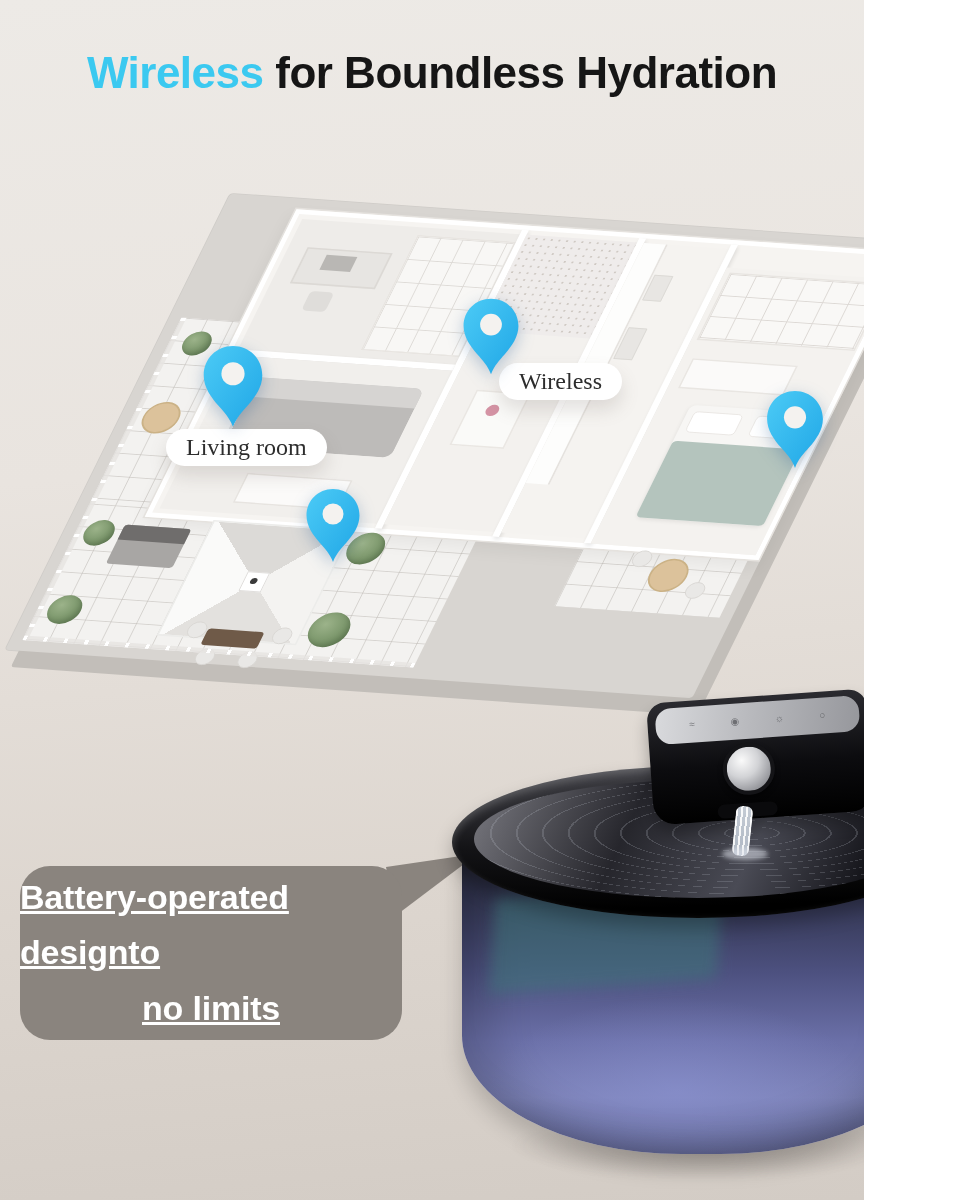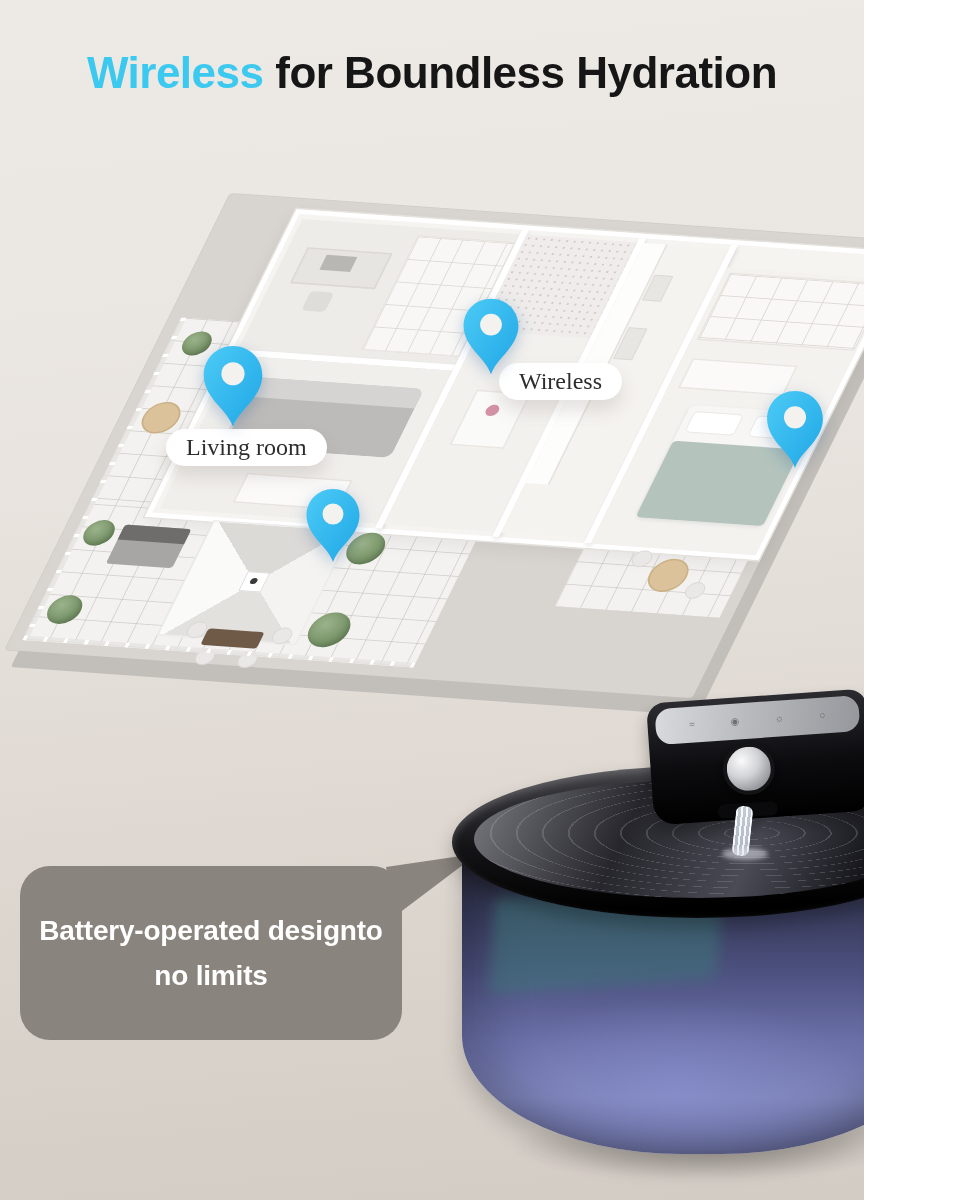--- a/index.html
+++ b/index.html
@@ -74,21 +74,21 @@
   .fence-bottom{position:absolute;left:0;top:574px;width:460px;height:6px;
     background:repeating-linear-gradient(90deg,#ffffff 0 4px,rgba(255,255,255,0) 4px 24px),rgba(230,228,225,.8);}
   
   .pin{position:absolute;z-index:50;filter:drop-shadow(0 5px 8px rgba(20,80,140,.28));}
   .room-label{position:absolute;z-index:49;background:#ffffff;border-radius:999px;
     font-family:"Liberation Serif",serif;font-size:24px;color:#2d2d2d;padding:5px 20px;
     box-shadow:0 10px 18px rgba(110,100,92,.18);white-space:nowrap;}
   
   .callout{position:absolute;left:20px;top:866px;width:382px;height:174px;background:#8A847E;
     border-radius:30px;z-index:20;display:flex;flex-direction:column;justify-content:center;align-items:center;
-    color:#ffffff;font-size:28px;font-weight:700;letter-spacing:-0.2px;line-height:1.62;}
+    color:#ffffff;font-size:34px;font-weight:700;letter-spacing:-0.2px;line-height:1.62;text-decoration:underline;}
   .callout-tail{position:absolute;left:386px;top:848px;width:92px;height:68px;background:#8A847E;
     clip-path:polygon(0 28%,100% 8%,10% 100%);z-index:19;}
   
   .ground-shadow{position:absolute;left:436px;top:1098px;width:536px;height:96px;z-index:22;
     background:radial-gradient(50% 50% at 50% 50%,rgba(70,62,58,.30),rgba(70,62,58,0) 72%);filter:blur(2px);}
   .bowl-body{position:absolute;left:462px;top:842px;width:478px;height:312px;z-index:25;overflow:hidden;
     border-radius:24px 24px 46% 46% / 20px 20px 38% 38%;
     background:
       radial-gradient(55% 42% at 45% 80%,rgba(142,150,215,.50),rgba(0,0,0,0) 72%),
       linear-gradient(180deg,#222229 0%,#31344e 16%,#4d5180 42%,#6b70a8 64%,#7d83b8 82%,#666b9b 100%);

